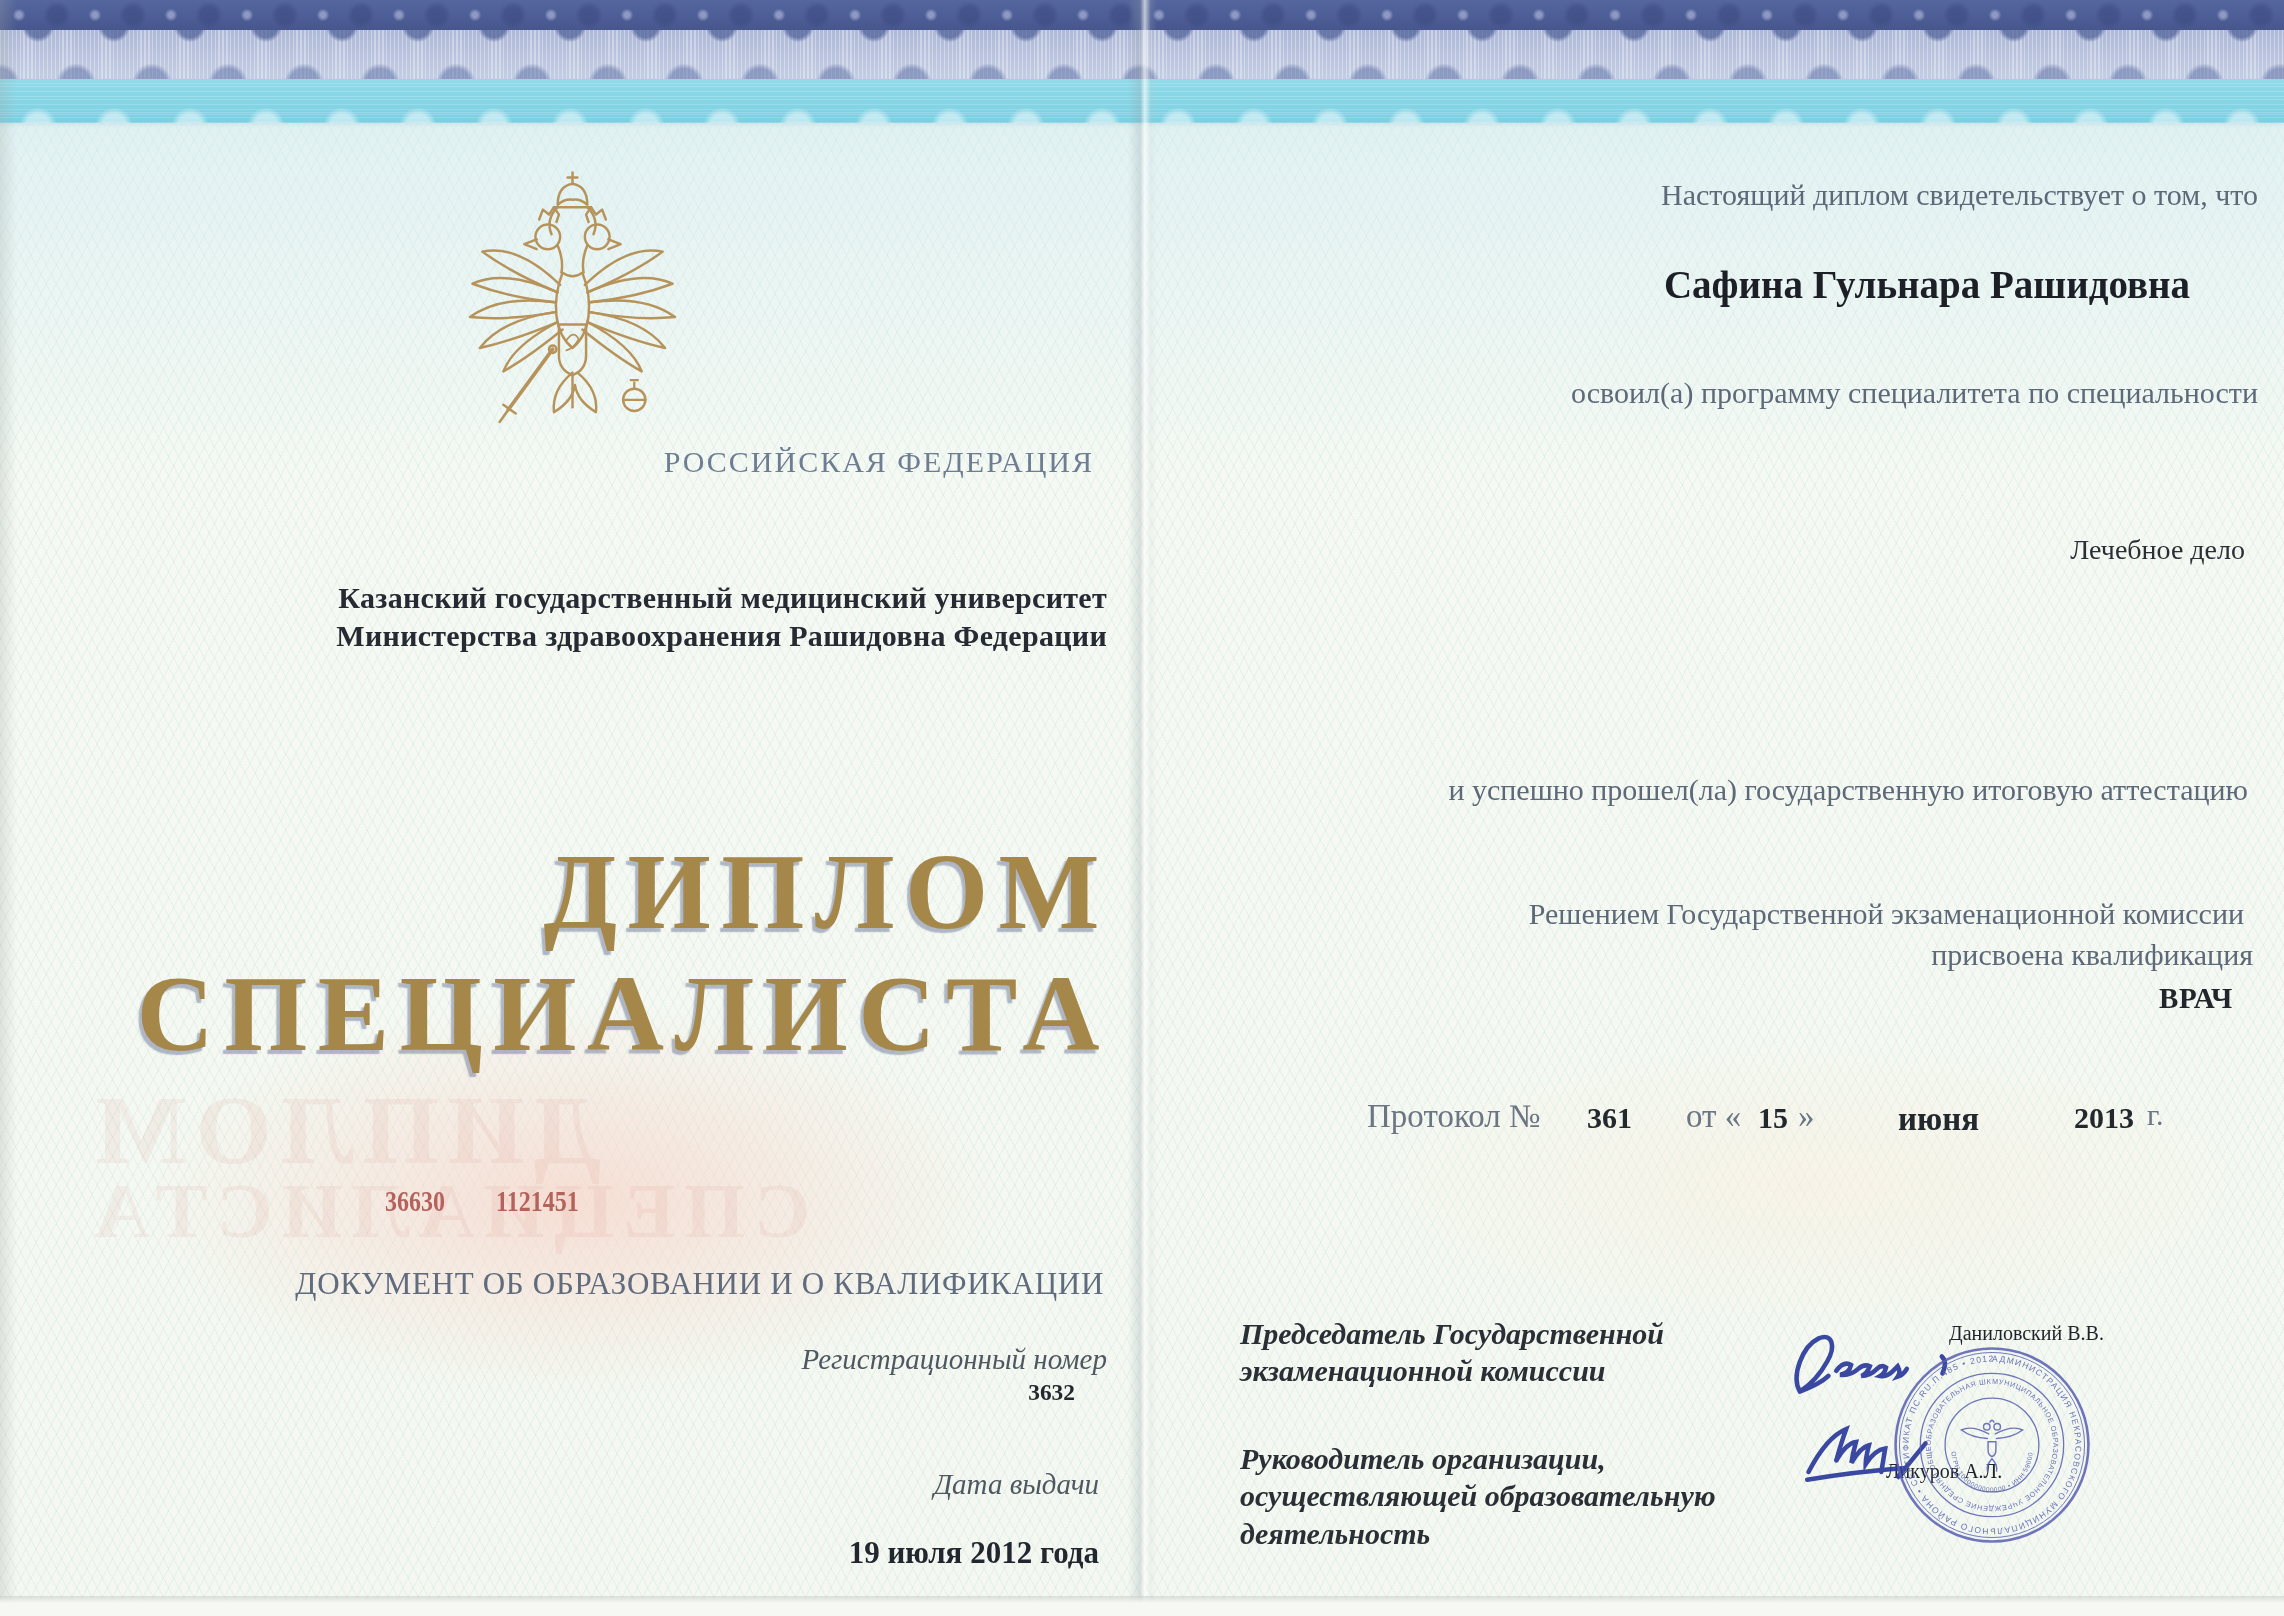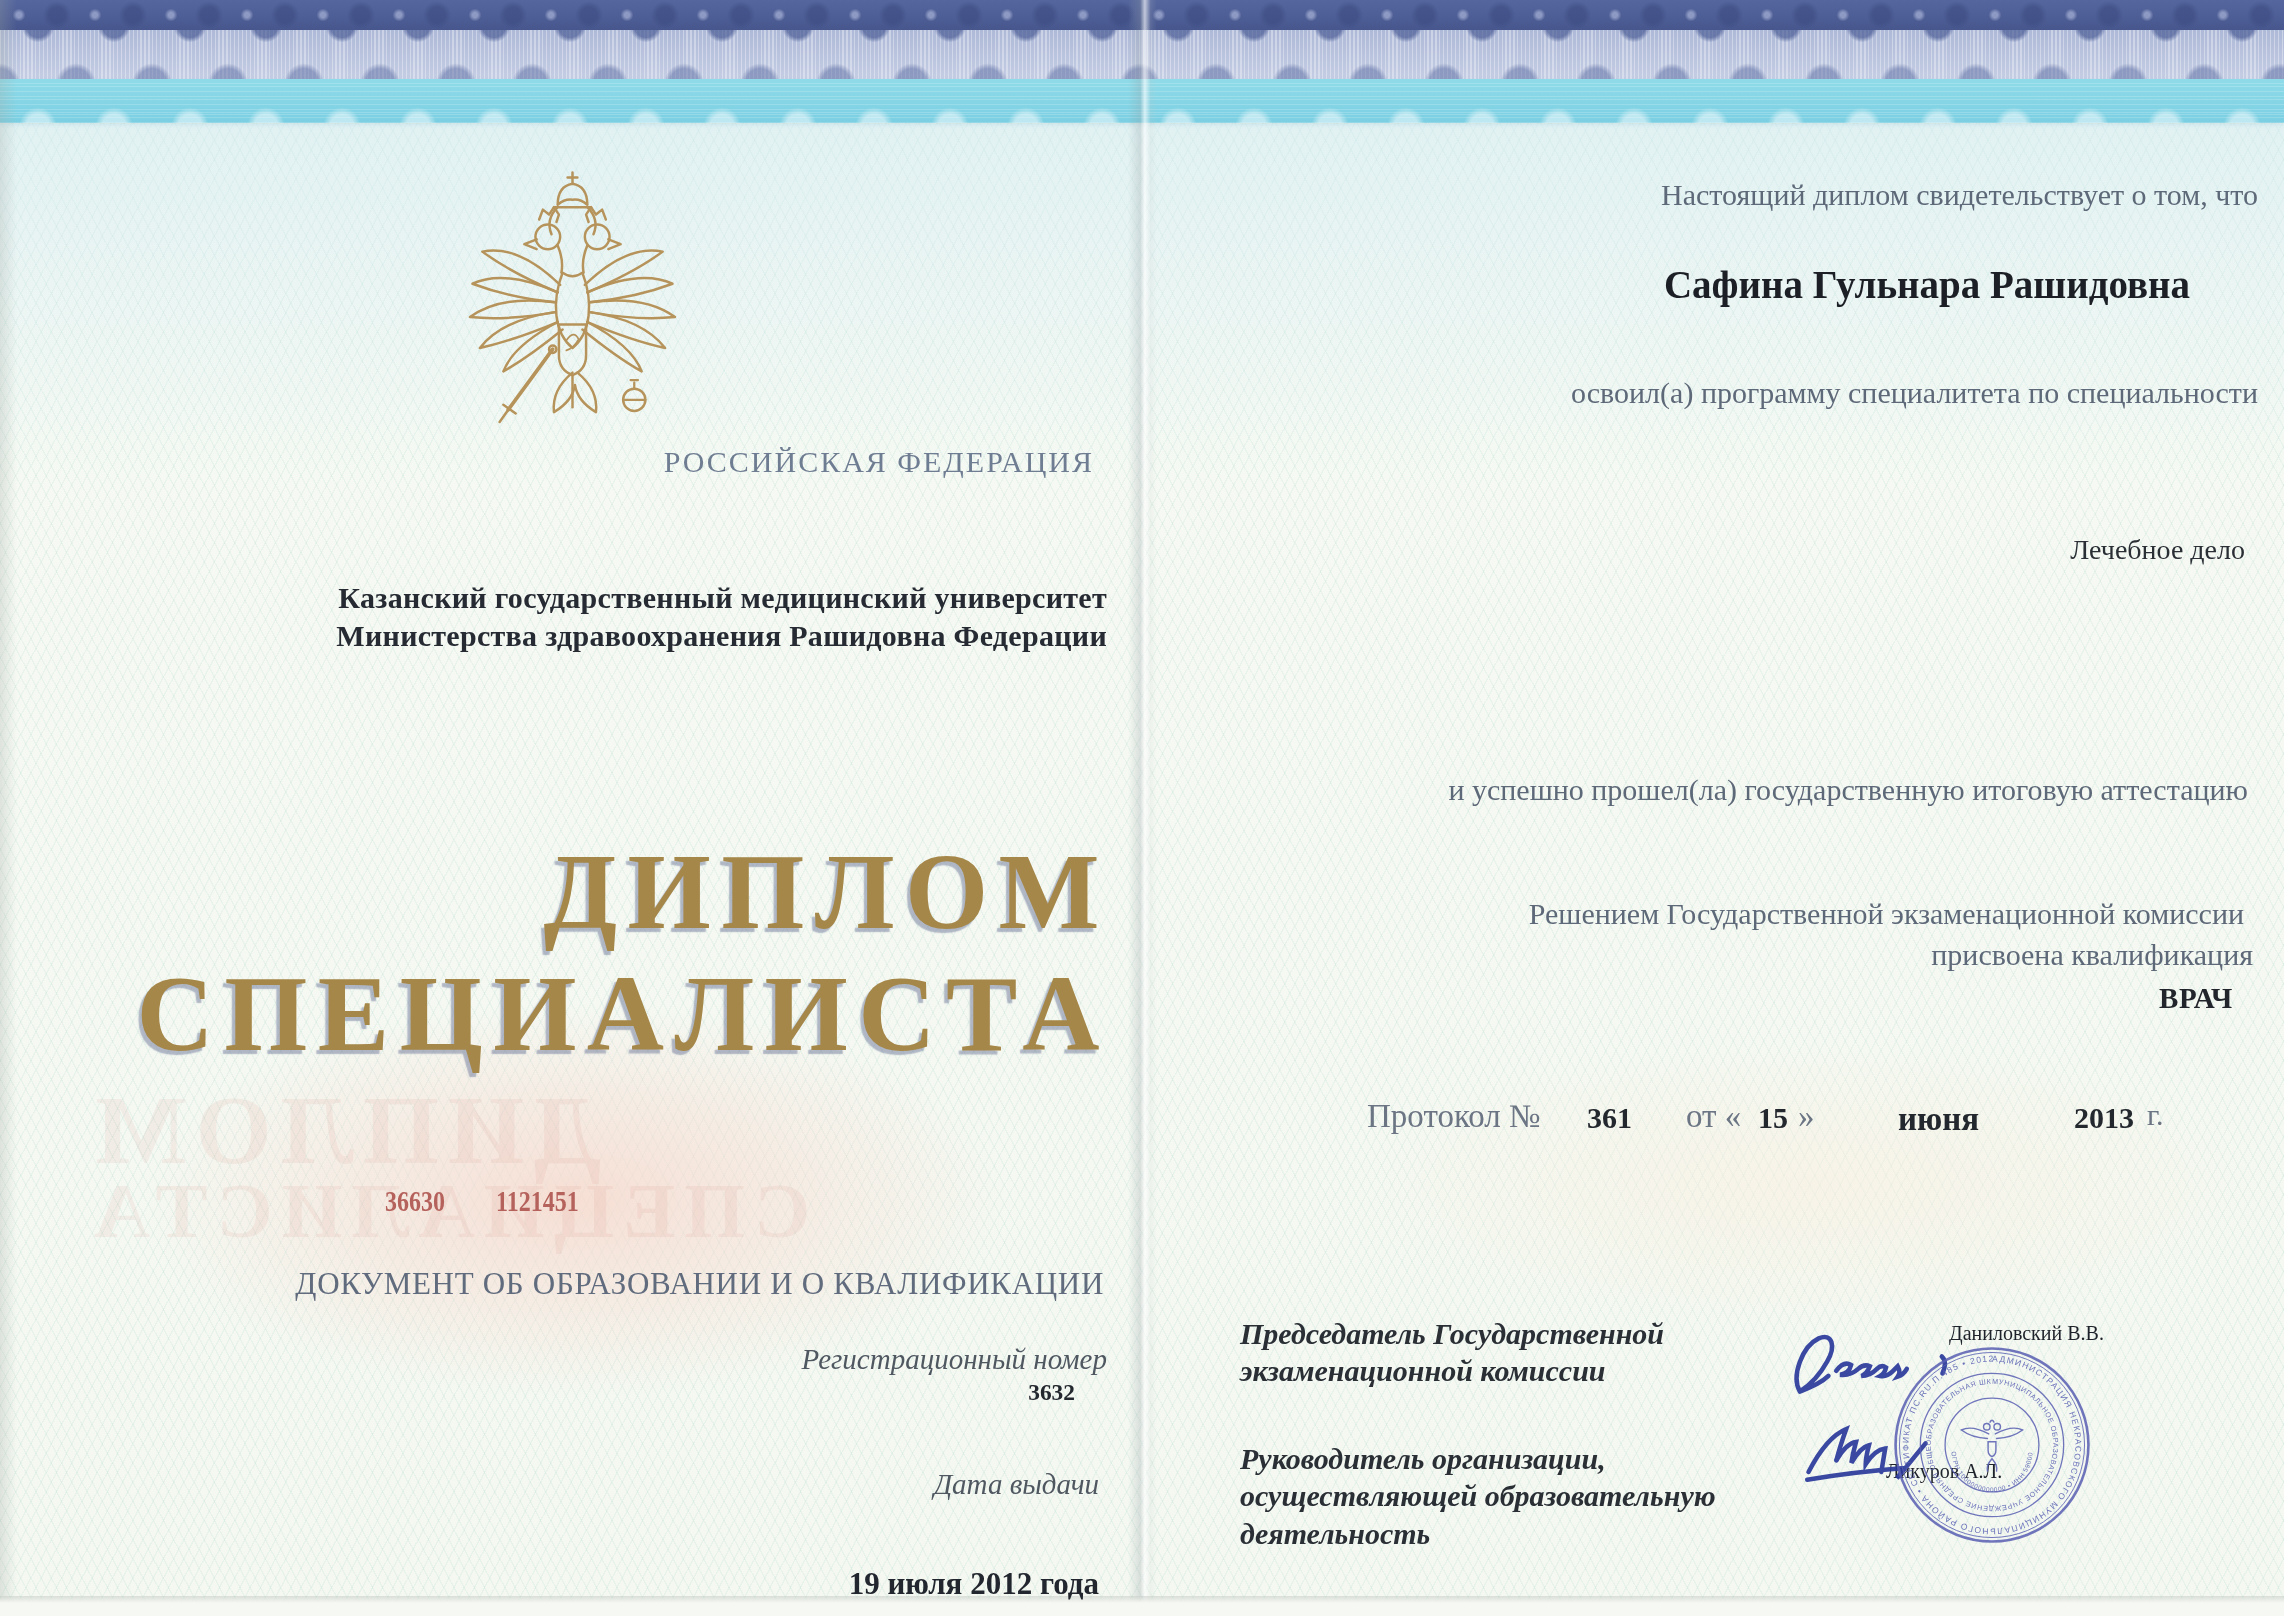--- a/index.html
+++ b/index.html
@@ -157,21 +157,21 @@
 
   <div class="abs serial" style="left:385px;top:1184px;">36630</div>
   <div class="abs serial" style="left:496px;top:1184px;">1121451</div>
 
   <div class="abs ctr doc-statement" style="left:23px;top:1266px;width:1081px;">ДОКУМЕНТ ОБ ОБРАЗОВАНИИ И О КВАЛИФИКАЦИИ</div>
 
   <div class="abs ctr small-label" style="left:65px;top:1343px;width:1042px;">Регистрационный номер</div>
   <div class="abs ctr reg-number" style="left:33px;top:1379px;width:1042px;">3632</div>
 
   <div class="abs ctr small-label" style="left:57px;top:1468px;width:1042px;">Дата выдачи</div>
-  <div class="abs ctr issue-date" style="left:57px;top:1535px;width:1042px;margin-top:31px;">19 июля 2012 года</div>
+  <div class="abs ctr issue-date" style="left:57px;top:1535px;width:1042px;">19 июля 2012 года</div>
 
   <div class="abs ctr r-grey" style="left:1216px;top:178px;width:1042px;">Настоящий диплом свидетельствует о том, что</div>
 
   <div class="abs ctr holder-name" style="left:1148px;top:262px;width:1042px;">Сафина Гульнара Рашидовна</div>
 
   <div class="abs ctr r-grey" style="left:1216px;top:376px;width:1042px;">освоил(а) программу специалитета по специальности</div>
 
   <div class="abs ctr specialty" style="left:1203px;top:534px;width:1042px;">Лечебное дело</div>
 
   <div class="abs ctr r-grey" style="left:1206px;top:773px;width:1042px;">и успешно прошел(ла) государственную итоговую аттестацию</div>

